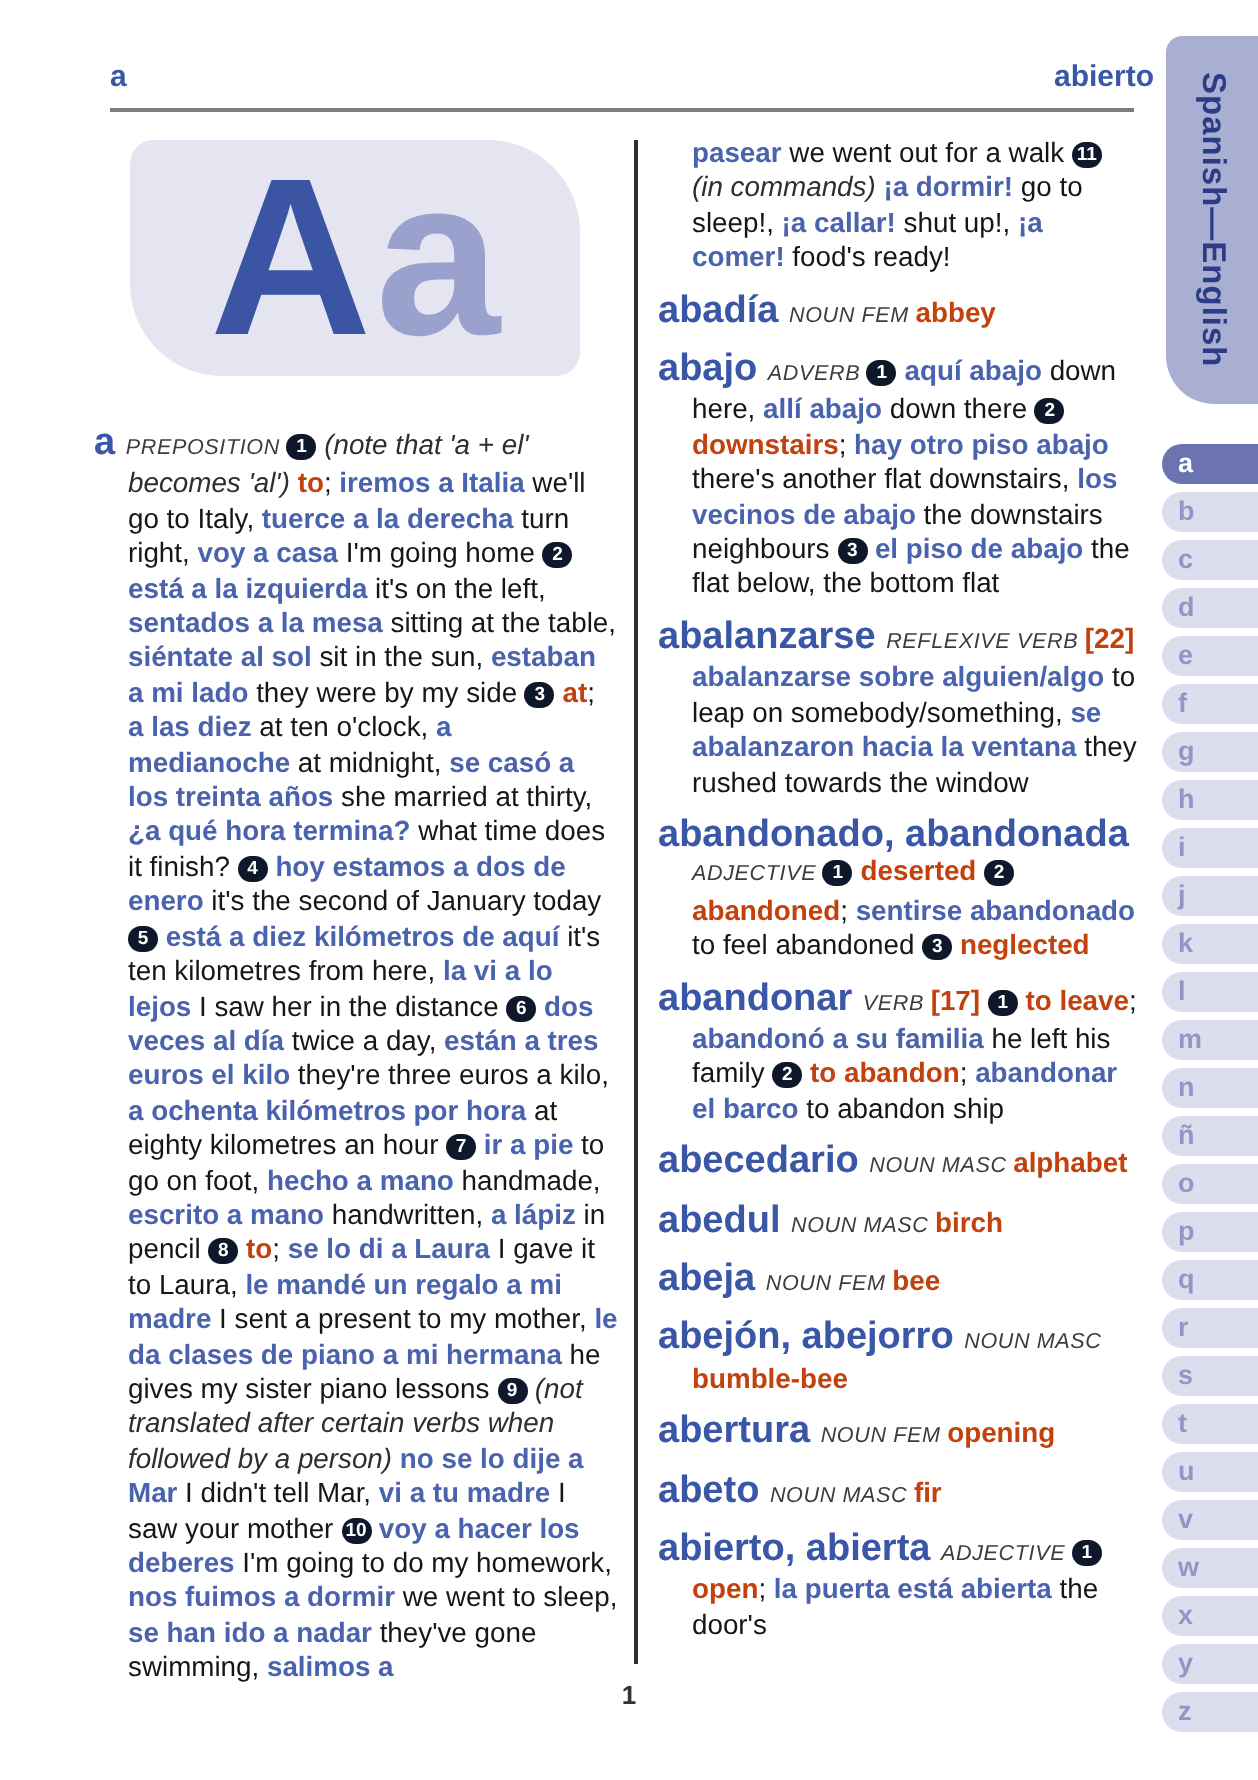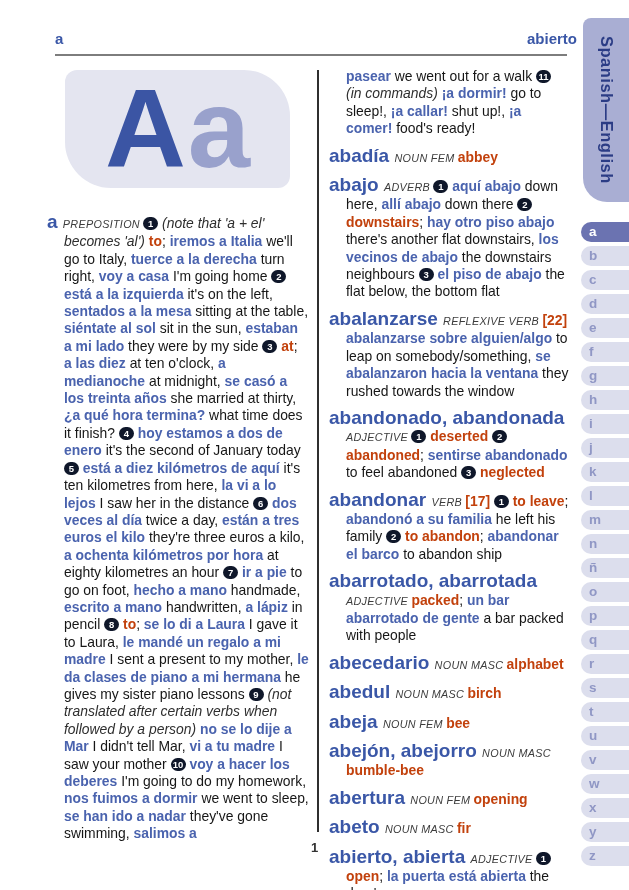--- a/index.html
+++ b/index.html
@@ -75,21 +75,20 @@
       <p class="entry"><span class="sg-hw">a </span><span class="sg-pos">PREPOSITION </span><span class="num">1</span><span class="sg-i"> (note that 'a + el' becomes 'al') </span><span class="sg-b">to</span><span class="sg-t">; </span><span class="sg-es">iremos a Italia</span><span class="sg-t"> we'll go to Italy, </span><span class="sg-es">tuerce a la derecha</span><span class="sg-t"> turn right, </span><span class="sg-es">voy a casa</span><span class="sg-t"> I'm going home </span><span class="num">2</span><span class="sg-t"> </span><span class="sg-es">está a la izquierda</span><span class="sg-t"> it's on the left, </span><span class="sg-es">sentados a la mesa</span><span class="sg-t"> sitting at the table, </span><span class="sg-es">siéntate al sol</span><span class="sg-t"> sit in the sun, </span><span class="sg-es">estaban a mi lado</span><span class="sg-t"> they were by my side </span><span class="num">3</span><span class="sg-t"> </span><span class="sg-b">at</span><span class="sg-t">; </span><span class="sg-es">a las diez</span><span class="sg-t"> at ten o'clock, </span><span class="sg-es">a medianoche</span><span class="sg-t"> at midnight, </span><span class="sg-es">se casó a los treinta años</span><span class="sg-t"> she married at thirty, </span><span class="sg-es">¿a qué hora termina?</span><span class="sg-t"> what time does it finish? </span><span class="num">4</span><span class="sg-t"> </span><span class="sg-es">hoy estamos a dos de enero</span><span class="sg-t"> it's the second of January today </span><span class="num">5</span><span class="sg-t"> </span><span class="sg-es">está a diez kilómetros de aquí</span><span class="sg-t"> it's ten kilometres from here, </span><span class="sg-es">la vi a lo lejos</span><span class="sg-t"> I saw her in the distance </span><span class="num">6</span><span class="sg-t"> </span><span class="sg-es">dos veces al día</span><span class="sg-t"> twice a day, </span><span class="sg-es">están a tres euros el kilo</span><span class="sg-t"> they're three euros a kilo, </span><span class="sg-es">a ochenta kilómetros por hora</span><span class="sg-t"> at eighty kilometres an hour </span><span class="num">7</span><span class="sg-t"> </span><span class="sg-es">ir a pie</span><span class="sg-t"> to go on foot, </span><span class="sg-es">hecho a mano</span><span class="sg-t"> handmade, </span><span class="sg-es">escrito a mano</span><span class="sg-t"> handwritten, </span><span class="sg-es">a lápiz</span><span class="sg-t"> in pencil </span><span class="num">8</span><span class="sg-t"> </span><span class="sg-b">to</span><span class="sg-t">; </span><span class="sg-es">se lo di a Laura</span><span class="sg-t"> I gave it to Laura, </span><span class="sg-es">le mandé un regalo a mi madre</span><span class="sg-t"> I sent a present to my mother, </span><span class="sg-es">le da clases de piano a mi hermana</span><span class="sg-t"> he gives my sister piano lessons </span><span class="num">9</span><span class="sg-t"> </span><span class="sg-i">(not translated after certain verbs when followed by a person) </span><span class="sg-es">no se lo dije a Mar</span><span class="sg-t"> I didn't tell Mar, </span><span class="sg-es">vi a tu madre</span><span class="sg-t"> I saw your mother </span><span class="num">10</span><span class="sg-t"> </span><span class="sg-es">voy a hacer los deberes</span><span class="sg-t"> I'm going to do my homework, </span><span class="sg-es">nos fuimos a dormir</span><span class="sg-t"> we went to sleep, </span><span class="sg-es">se han ido a nadar</span><span class="sg-t"> they've gone swimming, </span><span class="sg-es">salimos a</span></p>
     </div>
   <div class="divider"></div>
   <div class="col right">
       <p class="entry cont"><span class="sg-es">pasear</span><span class="sg-t"> we went out for a walk </span><span class="num">11</span><span class="sg-t"> </span><span class="sg-i">(in commands)</span><span class="sg-t"> </span><span class="sg-es">¡a dormir!</span><span class="sg-t"> go to sleep!, </span><span class="sg-es">¡a callar!</span><span class="sg-t"> shut up!, </span><span class="sg-es">¡a comer!</span><span class="sg-t"> food's ready!</span></p>
       <p class="entry"><span class="sg-hw">abadía </span><span class="sg-pos">NOUN FEM </span><span class="sg-b">abbey</span></p>
       <p class="entry"><span class="sg-hw">abajo </span><span class="sg-pos">ADVERB </span><span class="num">1</span><span class="sg-t"> </span><span class="sg-es">aquí abajo</span><span class="sg-t"> down here, </span><span class="sg-es">allí abajo</span><span class="sg-t"> down there </span><span class="num">2</span><span class="sg-t"> </span><span class="sg-b">downstairs</span><span class="sg-t">; </span><span class="sg-es">hay otro piso abajo</span><span class="sg-t"> there's another flat downstairs, </span><span class="sg-es">los vecinos de abajo</span><span class="sg-t"> the downstairs neighbours </span><span class="num">3</span><span class="sg-t"> </span><span class="sg-es">el piso de abajo</span><span class="sg-t"> the flat below, the bottom flat</span></p>
       <p class="entry"><span class="sg-hw">abalanzarse </span><span class="sg-pos">REFLEXIVE VERB </span><span class="sg-b">[22] </span><span class="sg-es">abalanzarse sobre alguien/algo</span><span class="sg-t"> to leap on somebody/something, </span><span class="sg-es">se abalanzaron hacia la ventana</span><span class="sg-t"> they rushed towards the window</span></p>
       <p class="entry"><span class="sg-hw">abandonado, abandonada </span><span class="sg-pos">ADJECTIVE </span><span class="num">1</span><span class="sg-t"> </span><span class="sg-b">deserted</span><span class="sg-t"> </span><span class="num">2</span><span class="sg-t"> </span><span class="sg-b">abandoned</span><span class="sg-t">; </span><span class="sg-es">sentirse abandonado</span><span class="sg-t"> to feel abandoned </span><span class="num">3</span><span class="sg-t"> </span><span class="sg-b">neglected</span></p>
       <p class="entry"><span class="sg-hw">abandonar </span><span class="sg-pos">VERB </span><span class="sg-b">[17] </span><span class="num">1</span><span class="sg-t"> </span><span class="sg-b">to leave</span><span class="sg-t">; </span><span class="sg-es">abandonó a su familia</span><span class="sg-t"> he left his family </span><span class="num">2</span><span class="sg-t"> </span><span class="sg-b">to abandon</span><span class="sg-t">; </span><span class="sg-es">abandonar el barco</span><span class="sg-t"> to abandon ship</span></p>
-      <p class="entry"><span class="sg-hw">abarrotado, abarrotada </span><span class="sg-pos">ADJECTIVE </span><span class="sg-b">packed</span><span class="sg-t">; </span><span class="sg-es">un bar abarrotado de gente</span><span class="sg-t"> a bar packed with people</span></p>
       <p class="entry"><span class="sg-hw">abecedario </span><span class="sg-pos">NOUN MASC </span><span class="sg-b">alphabet</span></p>
       <p class="entry"><span class="sg-hw">abedul </span><span class="sg-pos">NOUN MASC </span><span class="sg-b">birch</span></p>
       <p class="entry"><span class="sg-hw">abeja </span><span class="sg-pos">NOUN FEM </span><span class="sg-b">bee</span></p>
       <p class="entry"><span class="sg-hw">abejón, abejorro </span><span class="sg-pos">NOUN MASC </span><span class="sg-b">bumble-bee</span></p>
       <p class="entry"><span class="sg-hw">abertura </span><span class="sg-pos">NOUN FEM </span><span class="sg-b">opening</span></p>
       <p class="entry"><span class="sg-hw">abeto </span><span class="sg-pos">NOUN MASC </span><span class="sg-b">fir</span></p>
       <p class="entry"><span class="sg-hw">abierto, abierta </span><span class="sg-pos">ADJECTIVE </span><span class="num">1</span><span class="sg-t"> </span><span class="sg-b">open</span><span class="sg-t">; </span><span class="sg-es">la puerta está abierta</span><span class="sg-t"> the door's</span></p>
     </div>
 
   <div class="lang-tab">

